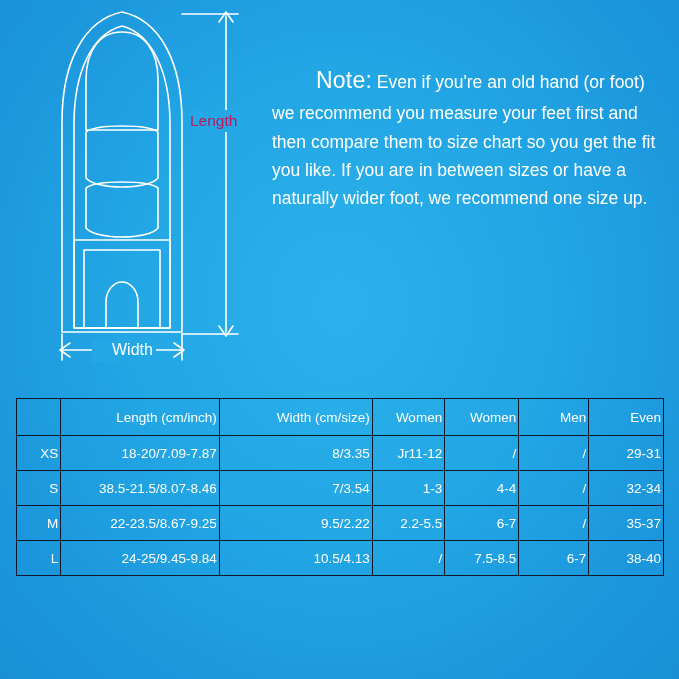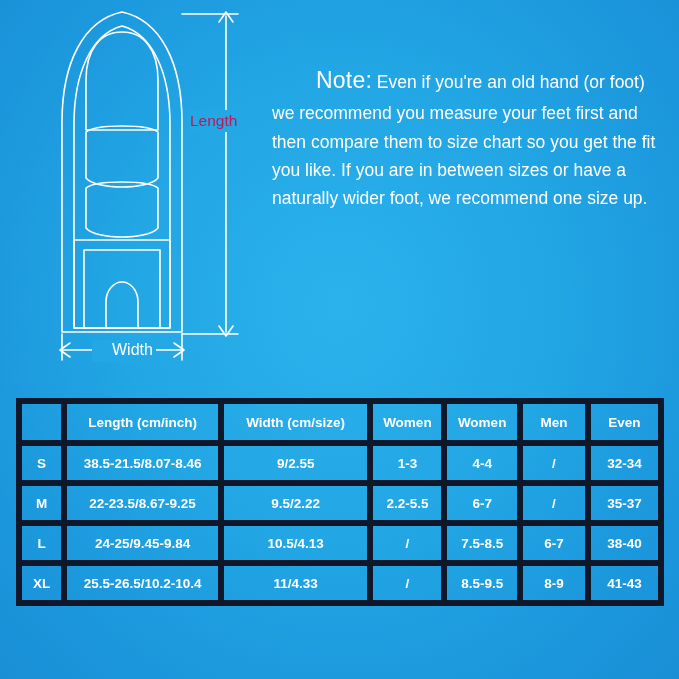--- a/index.html
+++ b/index.html
@@ -51,23 +51,23 @@
     width: 648px;
   }
   table.size-chart {
     border-collapse: collapse;
     width: 648px;
     color: #ffffff;
     font-size: 13.5px;
   }
   table.size-chart td,
   table.size-chart th {
-    border: 6px solid #0f172a;
-    text-align: center;
-    font-weight: bold;
+    border: 1px solid #0f172a;
+    text-align: right;
+    font-weight: normal;
     height: 34px;
     padding: 0 2px;
     white-space: nowrap;
   }
   table.size-chart thead th {
     height: 36px;
   }
   .col-size   { width: 42px; }
   .col-length { width: 158px; }
   .col-width  { width: 155px; }
@@ -134,23 +134,32 @@
         <th class="col-length">Length (cm/inch)</th>
         <th class="col-width">Width (cm/size)</th>
         <th class="col-kids">Women</th>
         <th class="col-women">Women</th>
         <th class="col-men">Men</th>
         <th class="col-euro">Even</th>
       </tr>
     </thead>
     <tbody>
       <tr>
+        <td>XS</td>
+        <td>18-20/7.09-7.87</td>
+        <td>8/3.35</td>
+        <td>Jr11-12</td>
+        <td>/</td>
+        <td>/</td>
+        <td>29-31</td>
+      </tr>
+      <tr>
         <td>S</td>
         <td>38.5-21.5/8.07-8.46</td>
-        <td>9/2.55</td>
+        <td>7/3.54</td>
         <td>1-3</td>
         <td>4-4</td>
         <td>/</td>
         <td>32-34</td>
       </tr>
       <tr>
         <td>M</td>
         <td>22-23.5/8.67-9.25</td>
         <td>9.5/2.22</td>
         <td>2.2-5.5</td>
@@ -160,24 +169,15 @@
       </tr>
       <tr>
         <td>L</td>
         <td>24-25/9.45-9.84</td>
         <td>10.5/4.13</td>
         <td>/</td>
         <td>7.5-8.5</td>
         <td>6-7</td>
         <td>38-40</td>
       </tr>
-      <tr>
-        <td>XL</td>
-        <td>25.5-26.5/10.2-10.4</td>
-        <td>11/4.33</td>
-        <td>/</td>
-        <td>8.5-9.5</td>
-        <td>8-9</td>
-        <td>41-43</td>
-      </tr>
     </tbody>
   </table>
 </div>
 
 </body></html>

